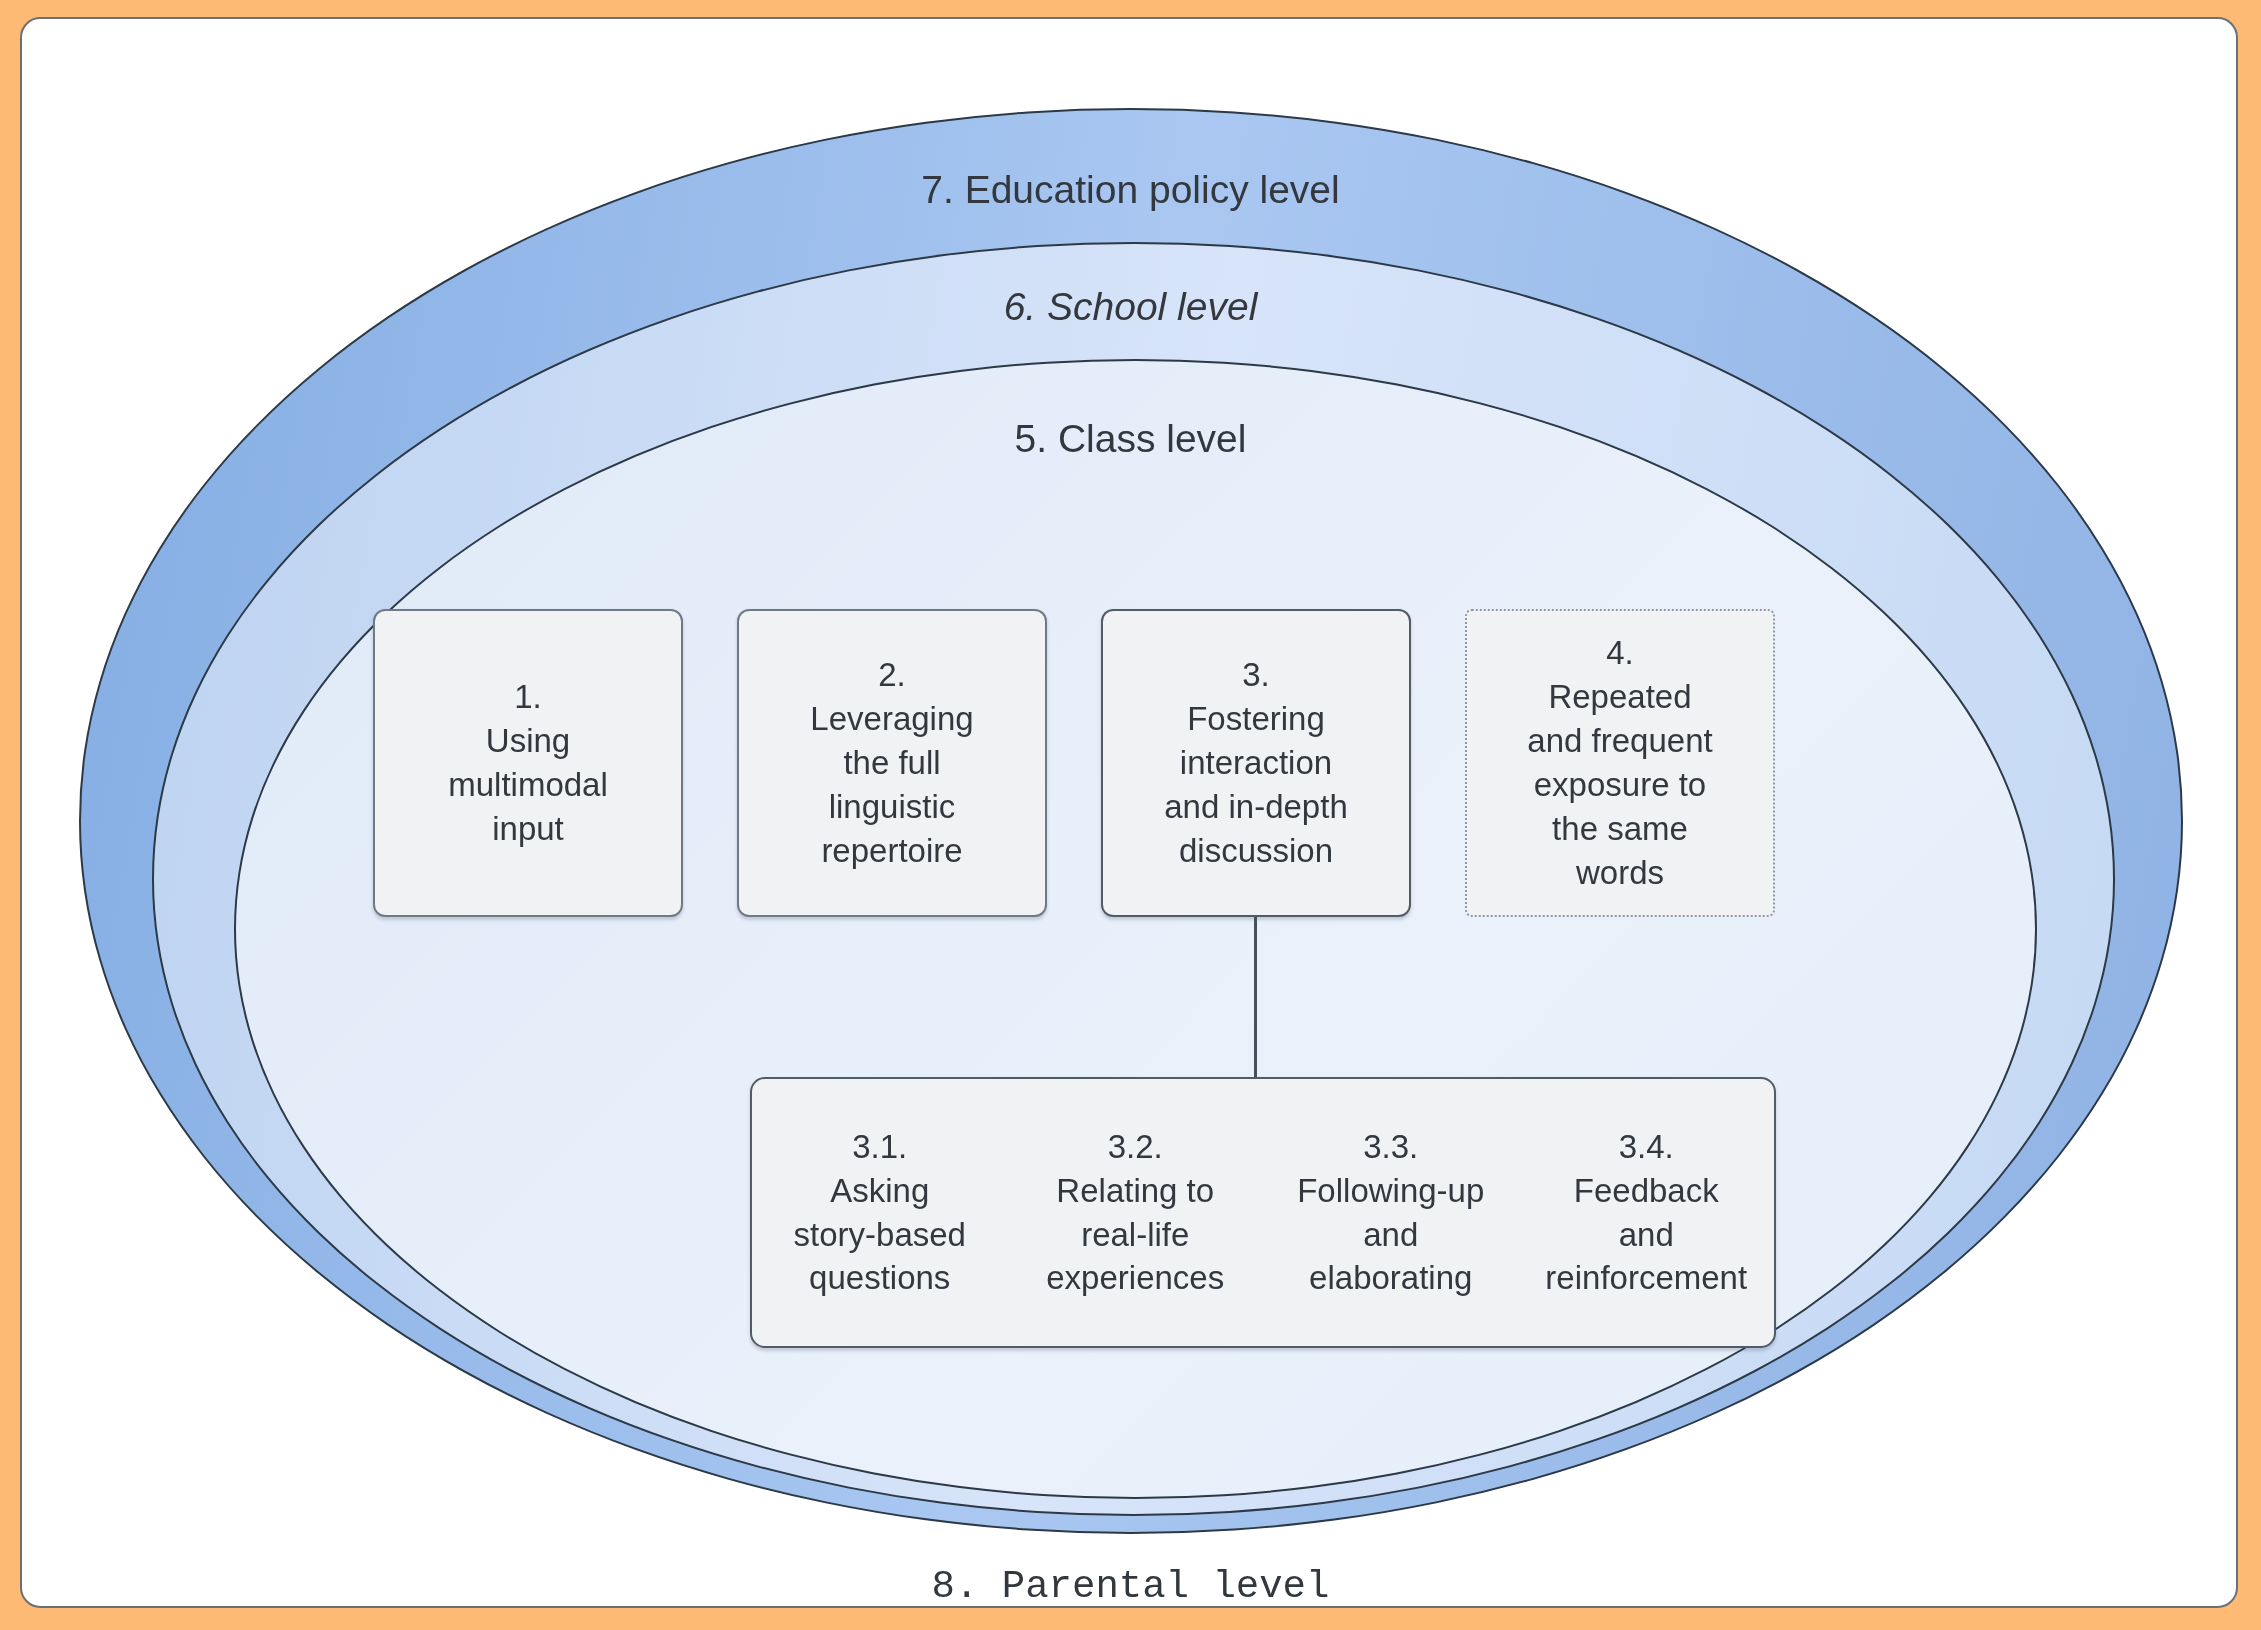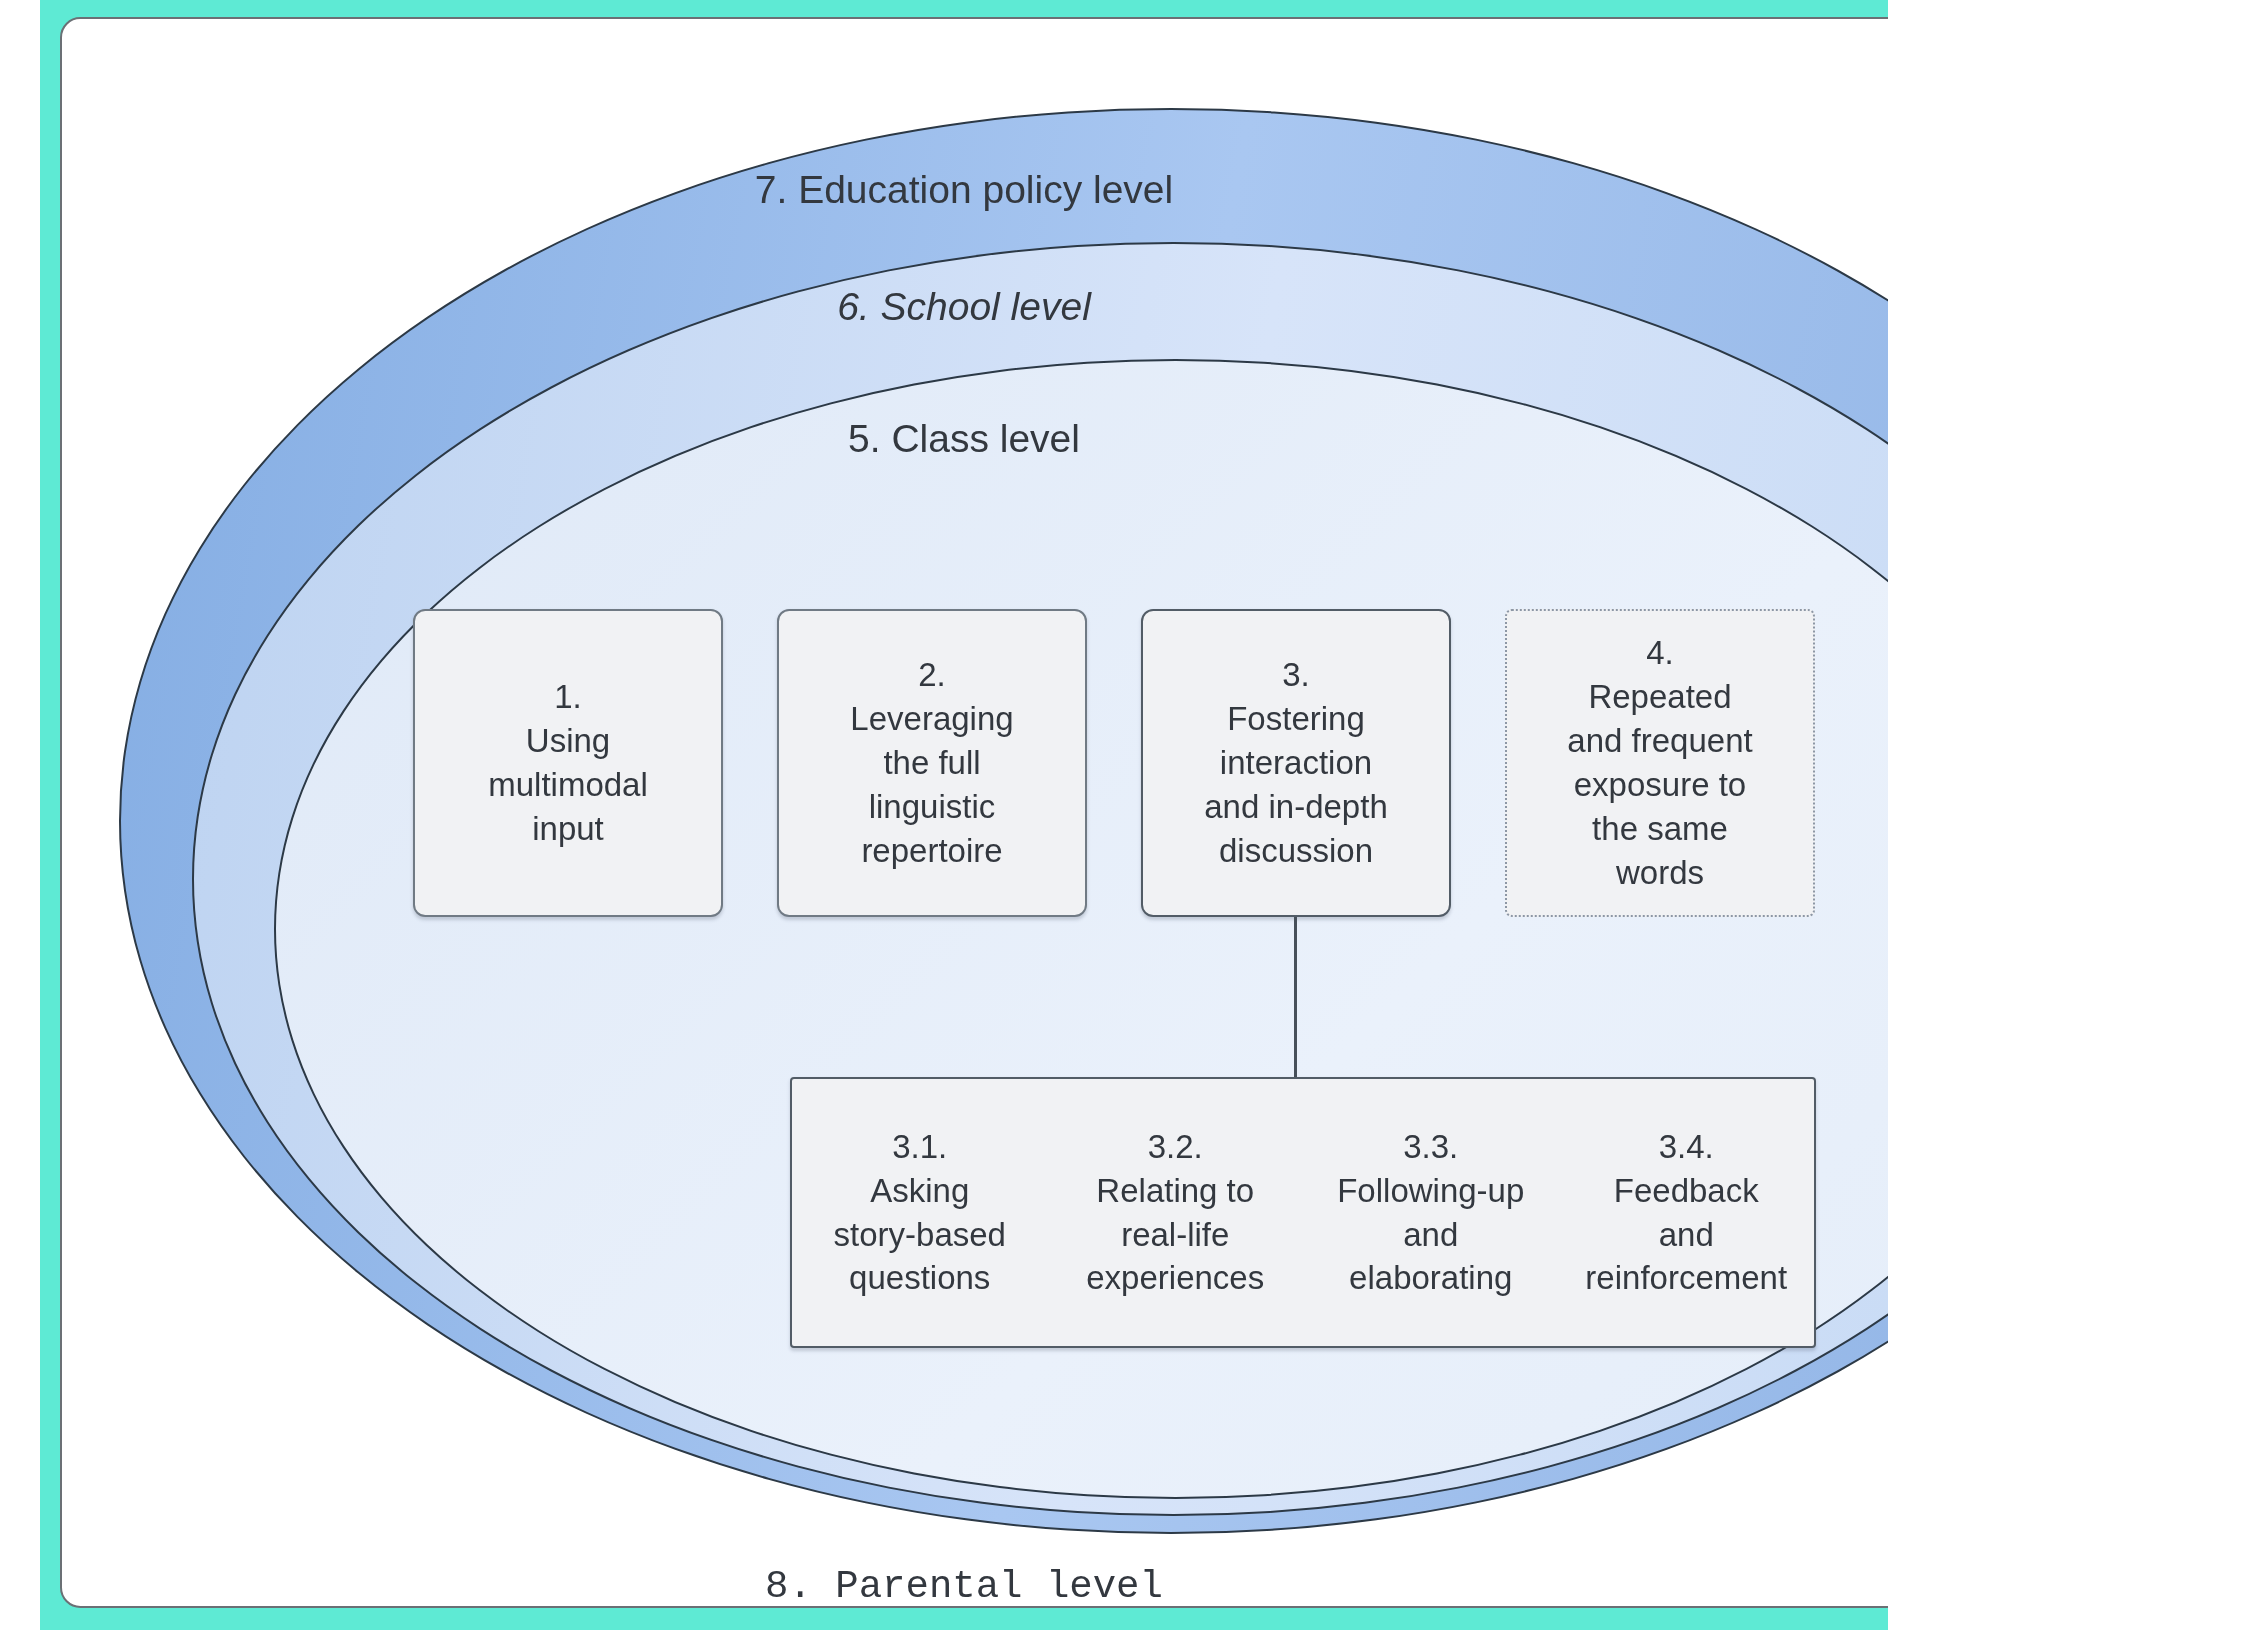--- a/index.html
+++ b/index.html
@@ -1,24 +1,23 @@
 <!DOCTYPE html>
 <html style="--ring7_a: #84ade3; --ring7_b: #a9c7f1; --ring7_c: #8eb2e4; --ring6_a: #bdd3f1; --ring6_b: #d7e4f9; --ring6_c: #c5d9f4; --ring5_a: #dfe9f7; --ring5_b: #eaf1fb; --ring5_c: #e4edf9; --ellipse_stroke: #2c3946; --frame_stroke: #6b7075; --box_fill: #f1f2f4; --box_stroke: #707a84; --box3_stroke: #525c66; --dotted_stroke: #8d97a5; --connector: #47505a; --text: #33383f; --heading_text: #20293a;font-size:11px"><head>
 <meta charset="utf-8">
 <style>
   html, body { margin: 0; padding: 0; background: #ffffff; }
   .page {
     position: relative;
-    width: 1848px;
+    width: 2261px;
     height: 1630px;
-    background: #5eead4;
+    background: #fdba74;
     font-family: "Liberation Sans", "DejaVu Sans", sans-serif;
     color: var(--text, #33383f);
     overflow: hidden;
-    margin-left: 40px;
   }
   .frame {
     position: absolute;
     left: 20.4px; top: 17px;
     width: 2218px; height: 1591px;
     border: 2.7px solid var(--frame_stroke, #6b7075);
     border-radius: 20.4px;
     background: #ffffff;
     box-sizing: border-box;
   }
@@ -95,21 +94,21 @@
     left: 1254px; top: 917px;
     width: 2.7px; height: 162px;
     background: var(--connector, #47505a);
   }
   .subbox {
     position: absolute;
     left: 750px; top: 1077px;
     width: 1026px; height: 271px;
     background: var(--box_fill, #f1f2f4);
     border: 2.7px solid var(--box3_stroke, #525c66);
-    border-radius: 4px;
+    border-radius: 15px;
     box-sizing: border-box;
     display: flex;
     flex-direction: row;
     align-items: center;
     box-shadow: 0 2.7px 3.4px rgba(60, 70, 90, 0.22);
   }
   .subcol {
     flex: 1 1 0;
     text-align: center;
     font-size: 33px;

